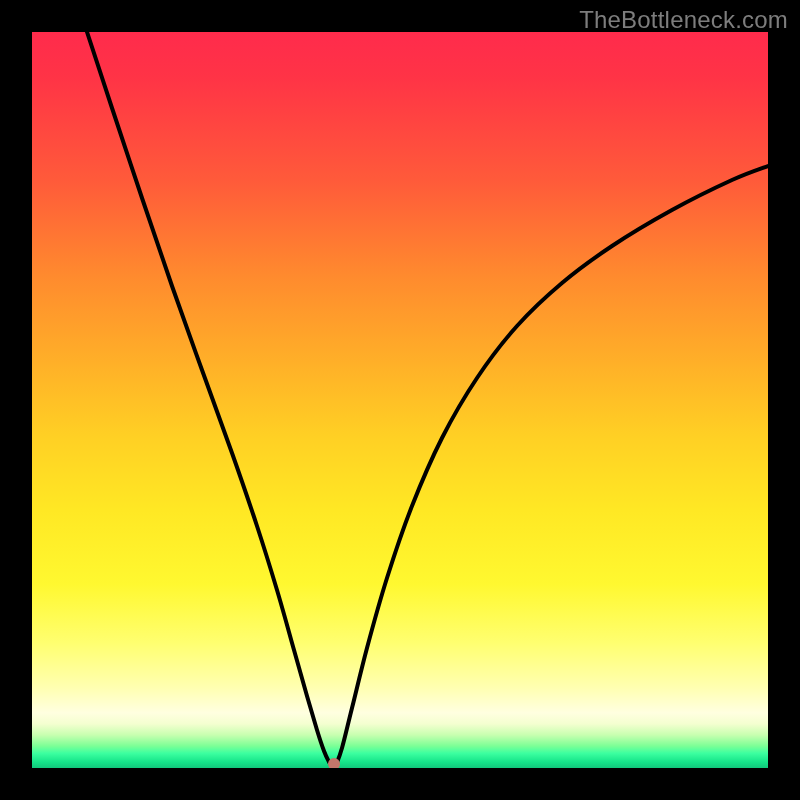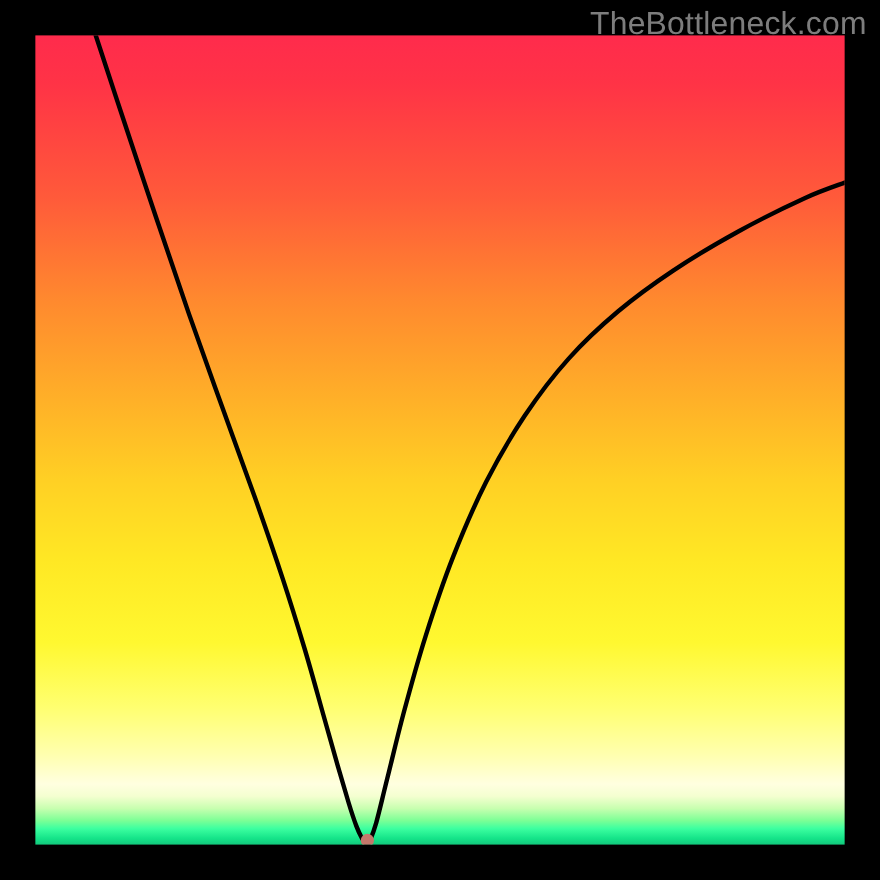--- a/index.html
+++ b/index.html
@@ -46,21 +46,21 @@
       #3cffa0 98%,
       #15e489 99.2%,
       #12c87c 100%
     );
   }
   .watermark {
     position: absolute;
     top: 6px;
     right: 12px;
     color: #7d7d7d;
-    font-size: 29px;
+    font-size: 24px;
     font-weight: 500;
     letter-spacing: 0.2px;
     user-select: none;
   }
   svg.curve {
     position: absolute;
     inset: 0;
     width: 100%;
     height: 100%;
   }

